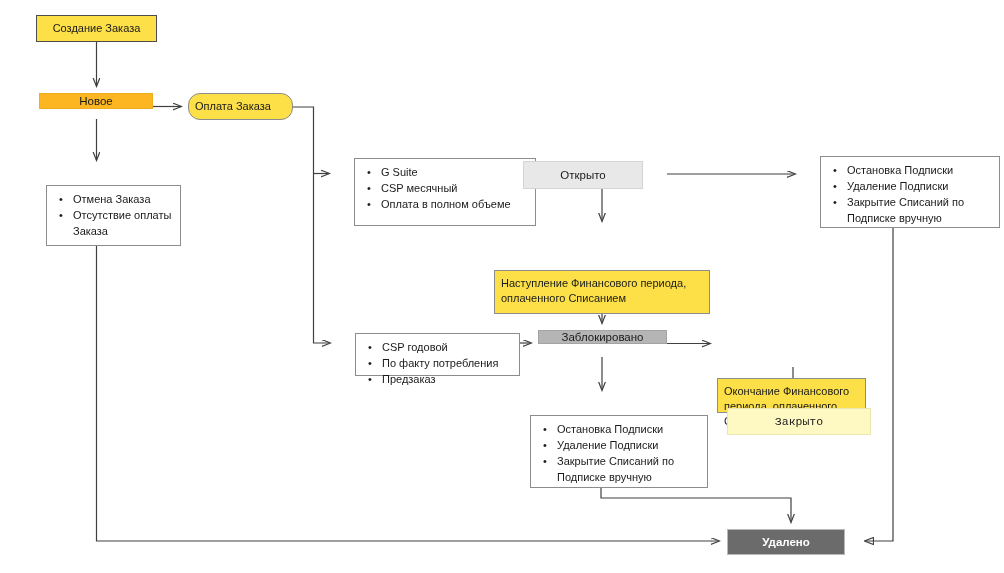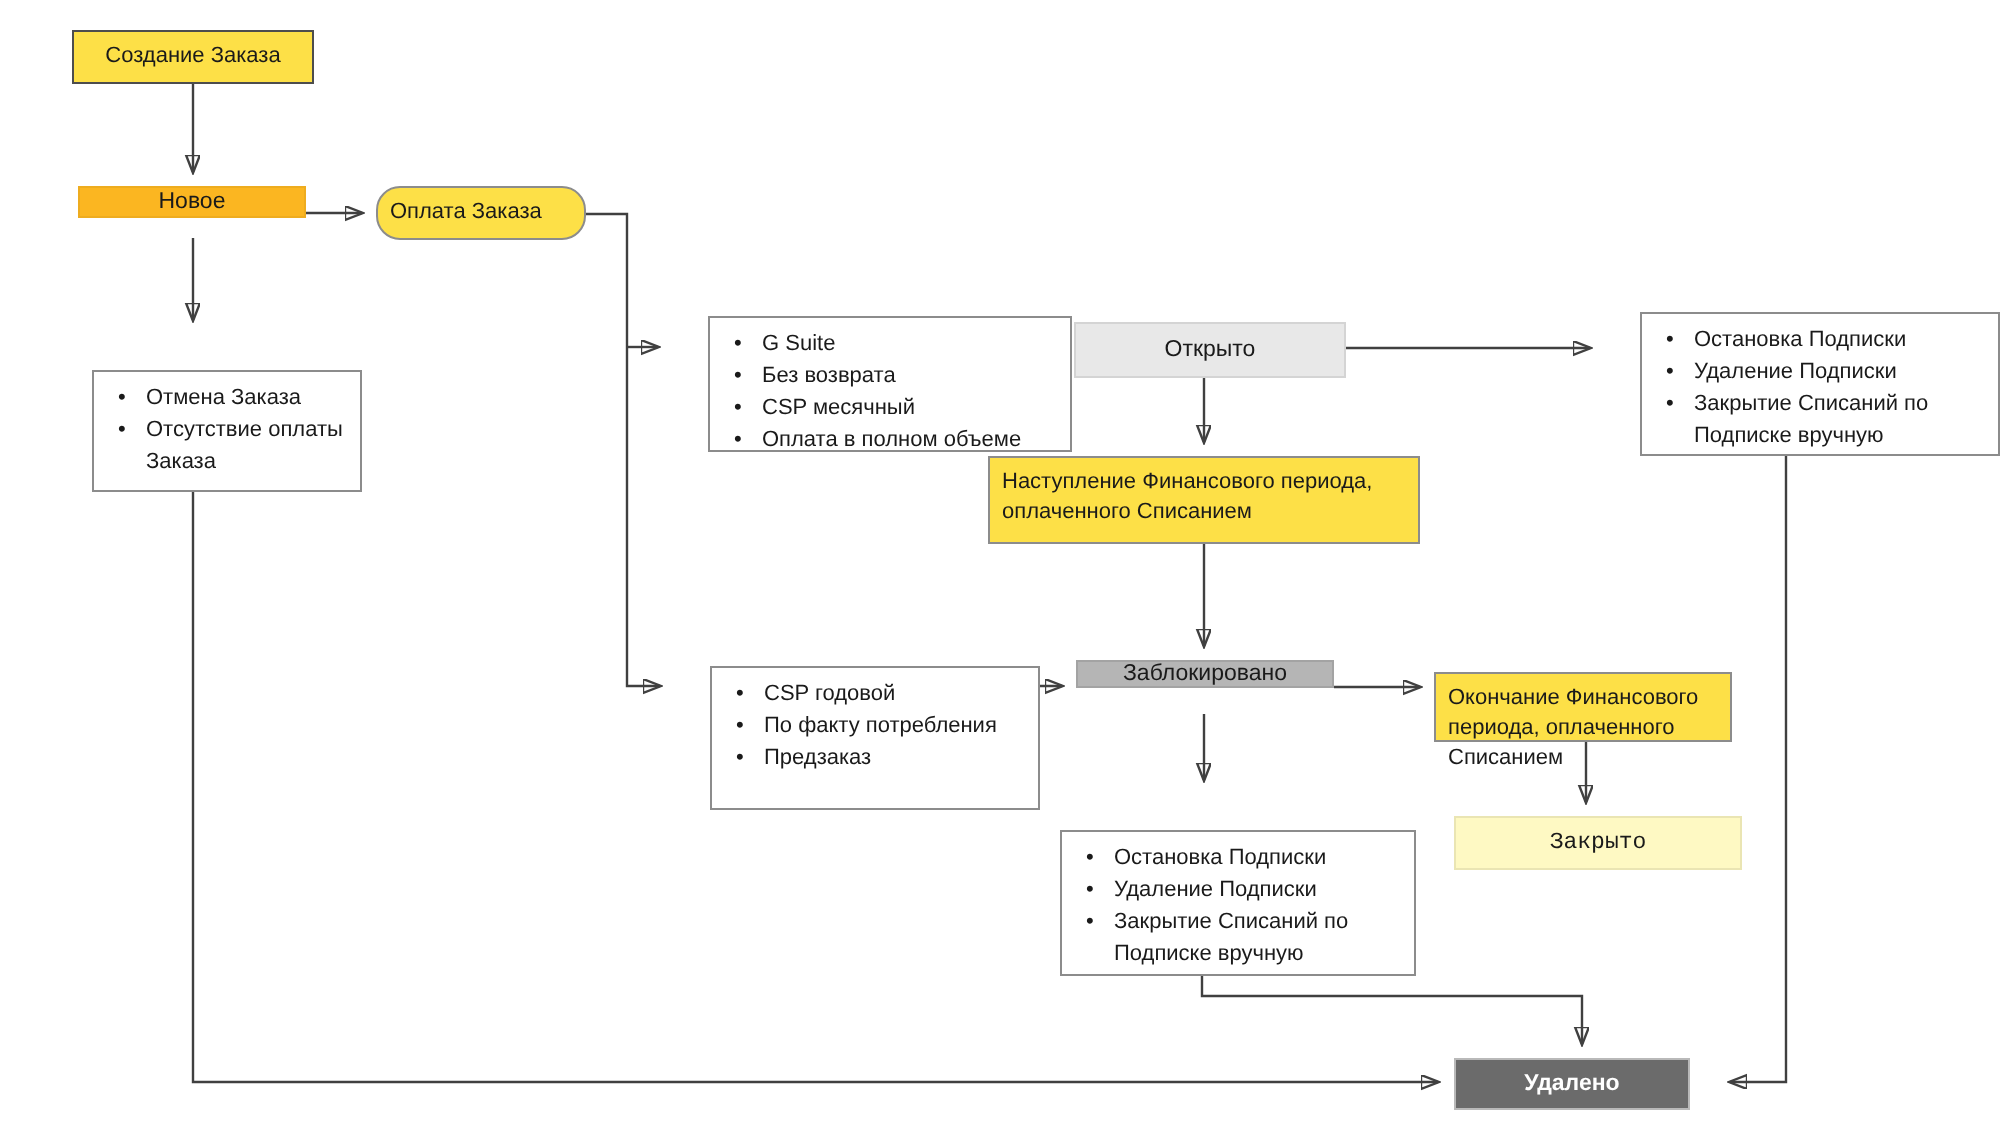--- a/index.html
+++ b/index.html
@@ -42,20 +42,21 @@
     text-align: center;
     font-size: 11.5px;
     border: 1px solid rgba(0,0,0,0.12);
   }
   .textbox {
     border: 1px solid #8c8c8c;
     padding: 5px 6px 4px 6px;
     font-size: 11px;
     line-height: 15px;
     text-align: left;
+    margin-top: 42px;
   }
   ul.bullets {
     box-sizing: border-box;
     position: absolute;
     margin: 18px;
     padding: 5px 4px 4px 8px;
     border: 1px solid #8c8c8c;
     background: #ffffff;
     list-style: none;
     font-size: 11px;
@@ -68,24 +69,24 @@
     position: absolute;
     left: 4px;
     top: 0;
   }
   
   #n-create      { left: 36px;  top: 15px;  width: 121px; height: 27px; }
   #n-new         { left: 39px;  top: 93px;  width: 114px; height: 16px; background: #FBB621; border-color: rgba(0,0,0,0.05); }
   #n-pay         { left: 188px; top: 93px;  width: 105px; height: 27px; border-radius: 12px; }
   #n-cancel      { left: 28px;  top: 167px; width: 135px; height: 61px; }
   #n-gsuite      { left: 336px; top: 140px; width: 182px; height: 68px; }
-  #n-open        { left: 537px; top: 161px; width: 136px; height: 28px; background: #E8E8E8; border-color: #d4d4d4; }
+  #n-open        { left: 523px; top: 161px; width: 120px; height: 28px; background: #E8E8E8; border-color: #d4d4d4; }
   #n-stop-top    { left: 802px; top: 138px; width: 180px; height: 72px; }
   #n-fin-start   { left: 494px; top: 228px; width: 216px; height: 44px; }
-  #n-csp         { left: 337px; top: 315px; width: 165px; height: 72px; }
+  #n-csp         { left: 337px; top: 315px; width: 165px; height: 43px; }
   #n-blocked     { left: 538px; top: 330px; width: 129px; height: 14px; background: #B5B5B5; border-color: #a3a3a3; }
   #n-fin-end     { left: 717px; top: 336px; width: 149px; height: 35px; }
   #n-stop-bottom { left: 512px; top: 397px; width: 178px; height: 73px; }
   #n-closed      { left: 727px; top: 408px; width: 144px; height: 27px; background: #fef9c3; border-color: rgba(0,0,0,0.08); font-family: Liberation Mono, monospace; }
   #n-deleted     { left: 727px; top: 529px; width: 118px; height: 26px; background: #6B6B6B; color: #ffffff; border-color: #b9b9b9; font-weight: bold; }
 </style>
 </head>
 <body>
 
 <div class="canvas">
@@ -126,21 +127,20 @@
     <span>Оплата Заказа</span>
   </div>
 
   <ul id="n-cancel" class="bullets">
       <li>Отмена Заказа</li>
       <li>Отсутствие оплаты Заказа</li>
     </ul>
 
   <ul id="n-gsuite" class="bullets">
       <li>G Suite</li>
-      <li>Без возврата</li>
       <li>CSP месячный</li>
       <li>Оплата в полном объеме</li>
     </ul>
 
   <div id="n-open" class="node state">
     <span>Открыто</span>
   </div>
 
   <ul id="n-stop-top" class="bullets">
       <li>Остановка Подписки</li>

